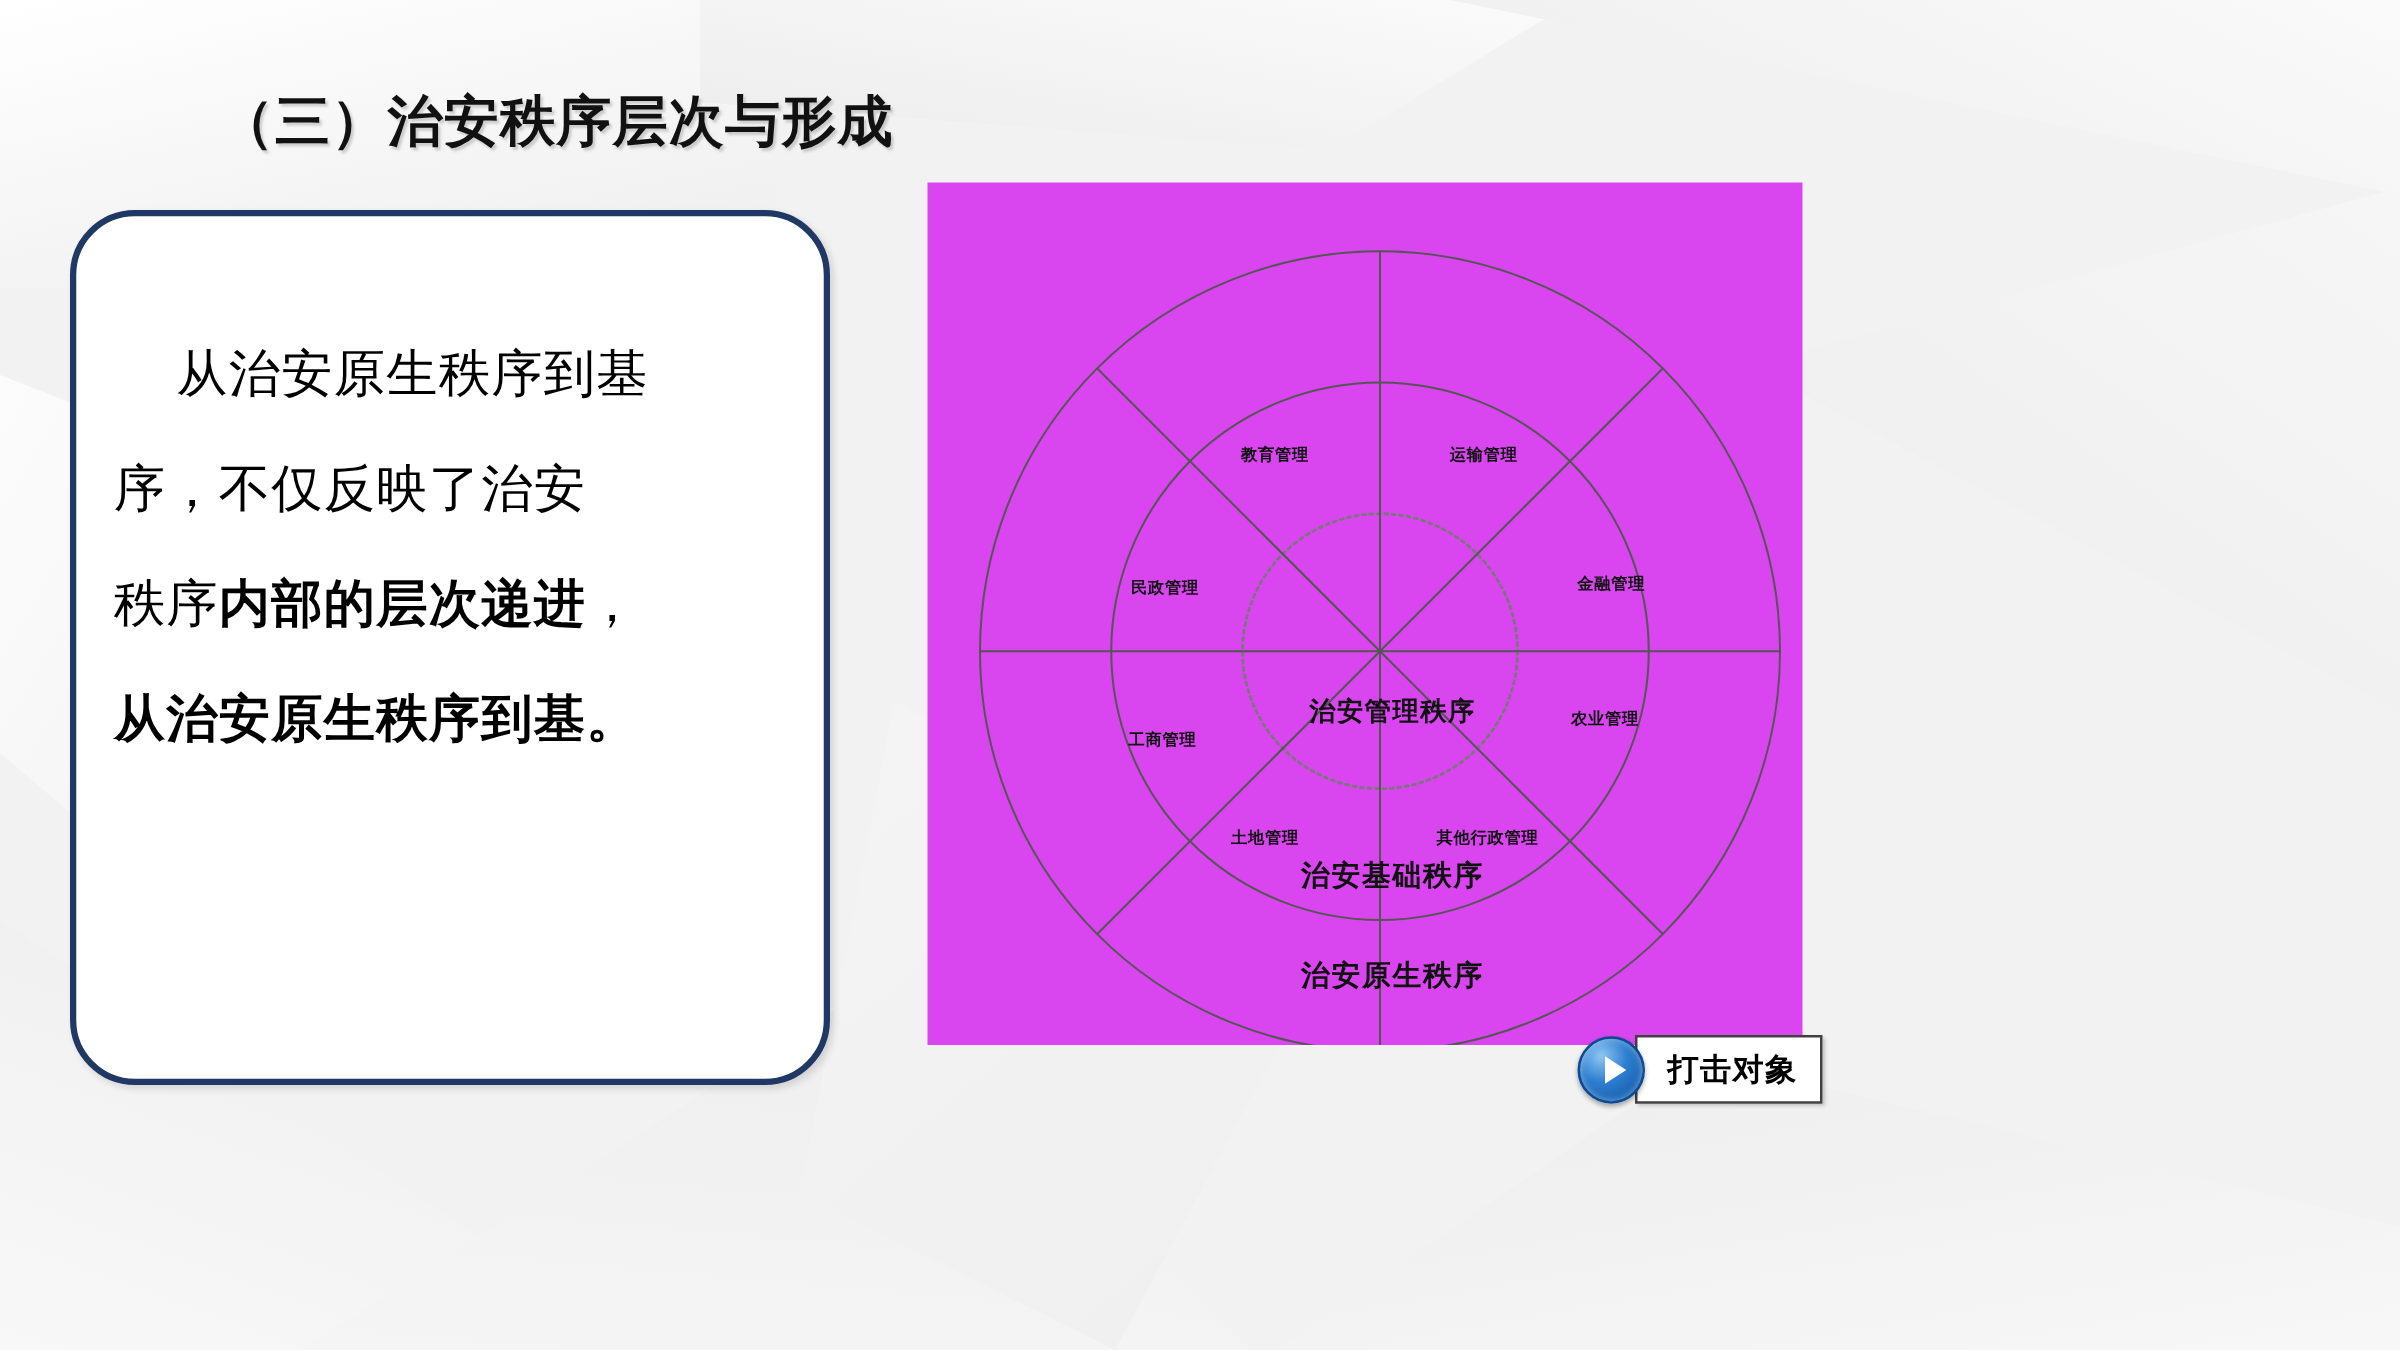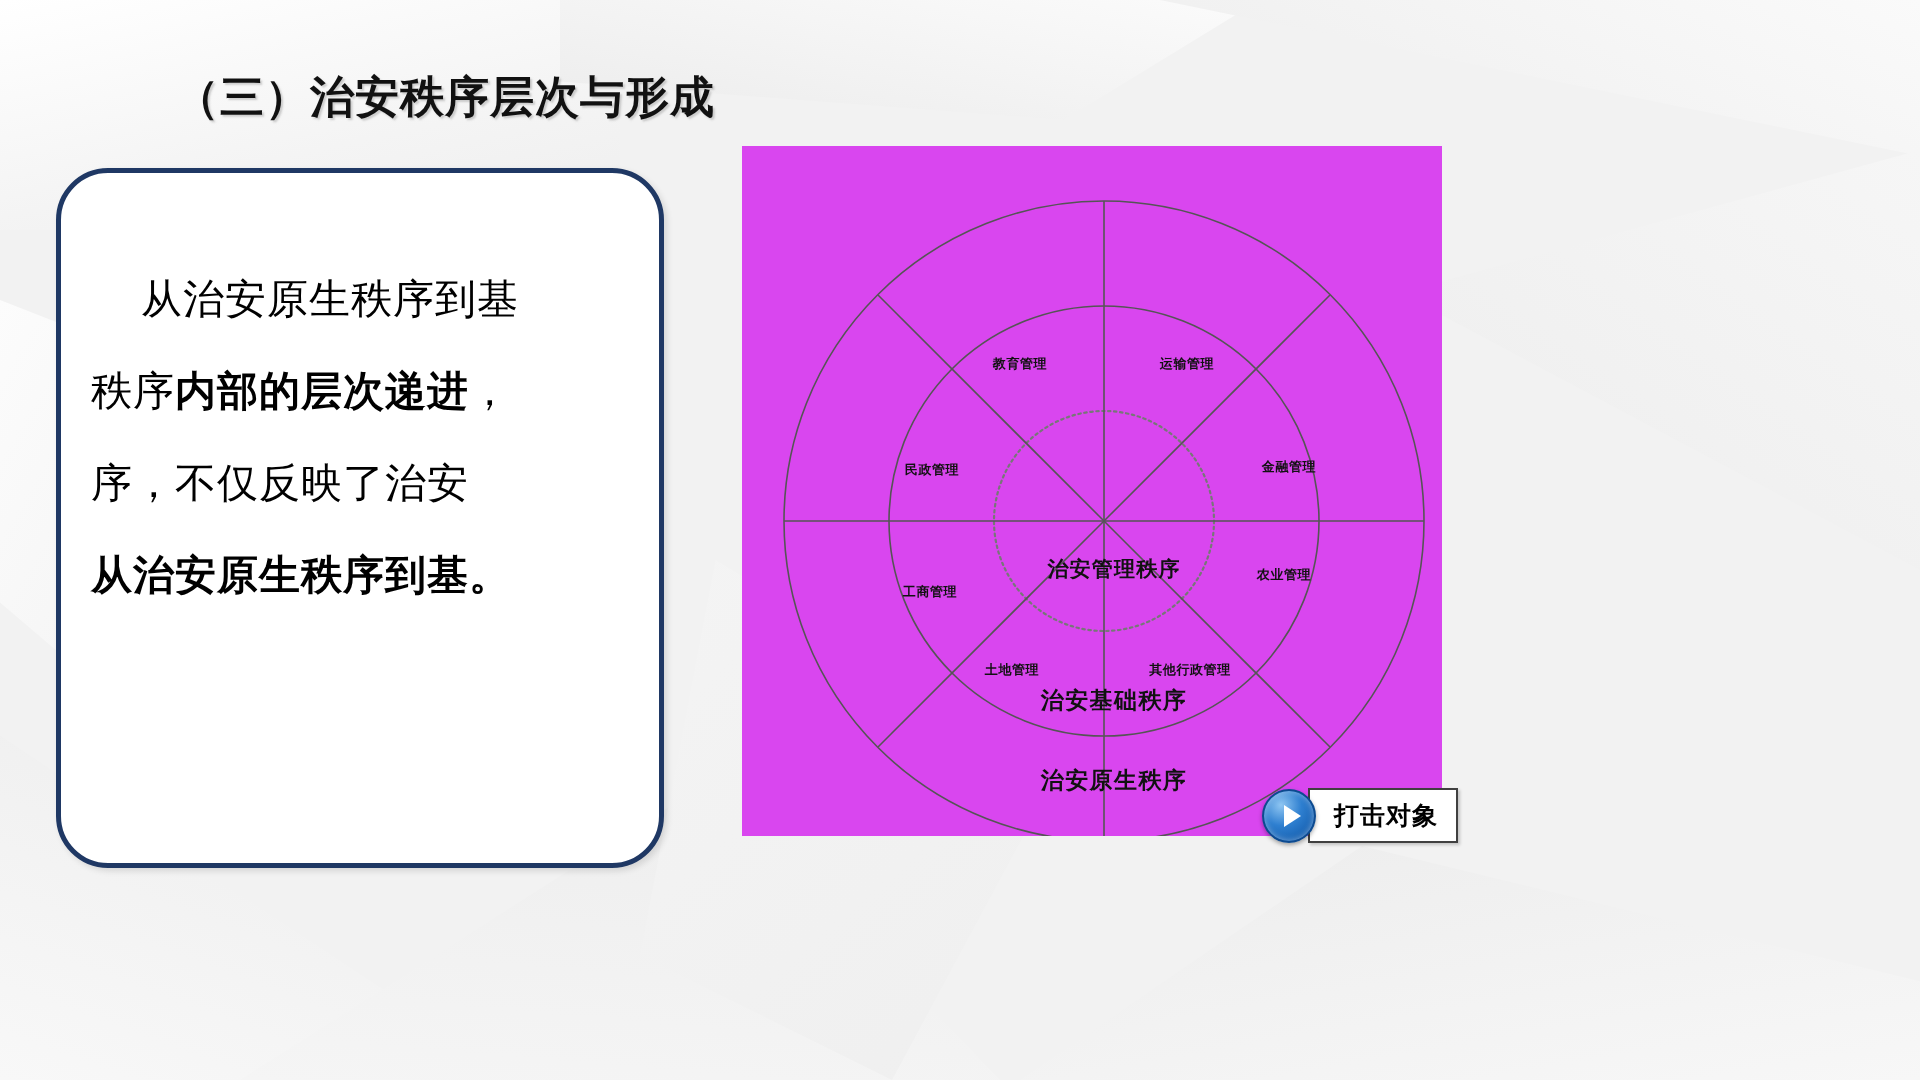--- a/index.html
+++ b/index.html
@@ -83,21 +83,21 @@
                  stroke-dasharray: 2.4 3.6; stroke-linecap: round; }
   .spoke { stroke: #555; stroke-width: 1.6; }
   .lbl { font-family: "DejaVu Sans", sans-serif; font-weight: bold;
          fill: #111; text-anchor: middle; }
   .lbl-small { font-size: 13px; letter-spacing: .6px; }
   .lbl-mid { font-size: 21px; letter-spacing: 1.2px; }
   .lbl-big { font-size: 23px; letter-spacing: 1.4px; }
 
   
   #objbtn {
-    position: absolute; left: 1262px; top: 788px;
+    position: absolute; left: 1262px; top: 828px;
     display: flex; align-items: center;
   }
   #play-icon {
     width: 54px; height: 54px; border-radius: 50%;
     background: radial-gradient(circle at 34% 28%, #8fc6f2 0%, #2e7fd0 42%, #0a4f9e 100%);
     border: 2px solid #0d4a8f;
     box-shadow: 0 2px 4px rgba(0,0,0,.35), inset 0 0 6px rgba(255,255,255,.45);
     display: flex; align-items: center; justify-content: center;
     position: relative; z-index: 2;
   }
@@ -135,24 +135,24 @@
   <div class="shard" id="sh9"></div>
 
   <div id="title">（三）治安秩序层次与形成</div>
 
   <div id="panel">
     <div id="panel-text">
       <div class="ln indent">
         <span>从治安原生秩序到基</span>
       </div>
       <div class="ln">
-        <span>秩序</span><span class="b">内部的层次递进</span><span>，</span>
+        <span>序，不仅反映了治安</span>
       </div>
       <div class="ln">
-        <span>序，不仅反映了治安</span>
+        <span>秩序</span><span class="b">内部的层次递进</span><span>，</span>
       </div>
       <div class="ln">
         <span class="b">从治安原生秩序到基。</span>
       </div>
     </div>
   </div>
 
   <div id="diagram-card">
     <svg id="diagram-svg" viewBox="0 0 700 690">
 

